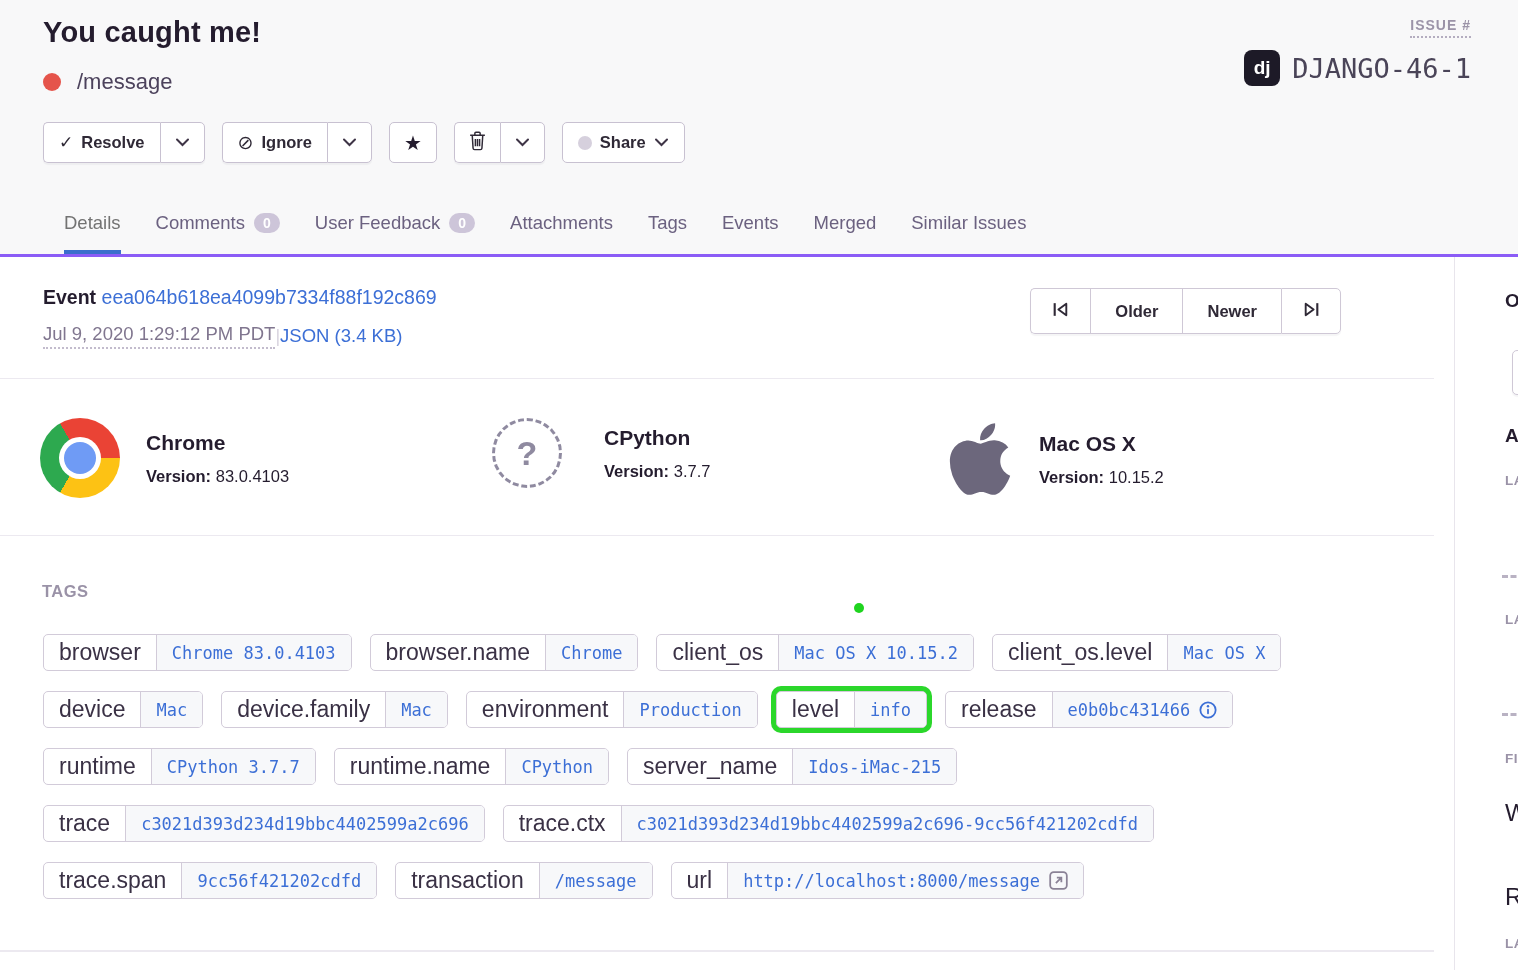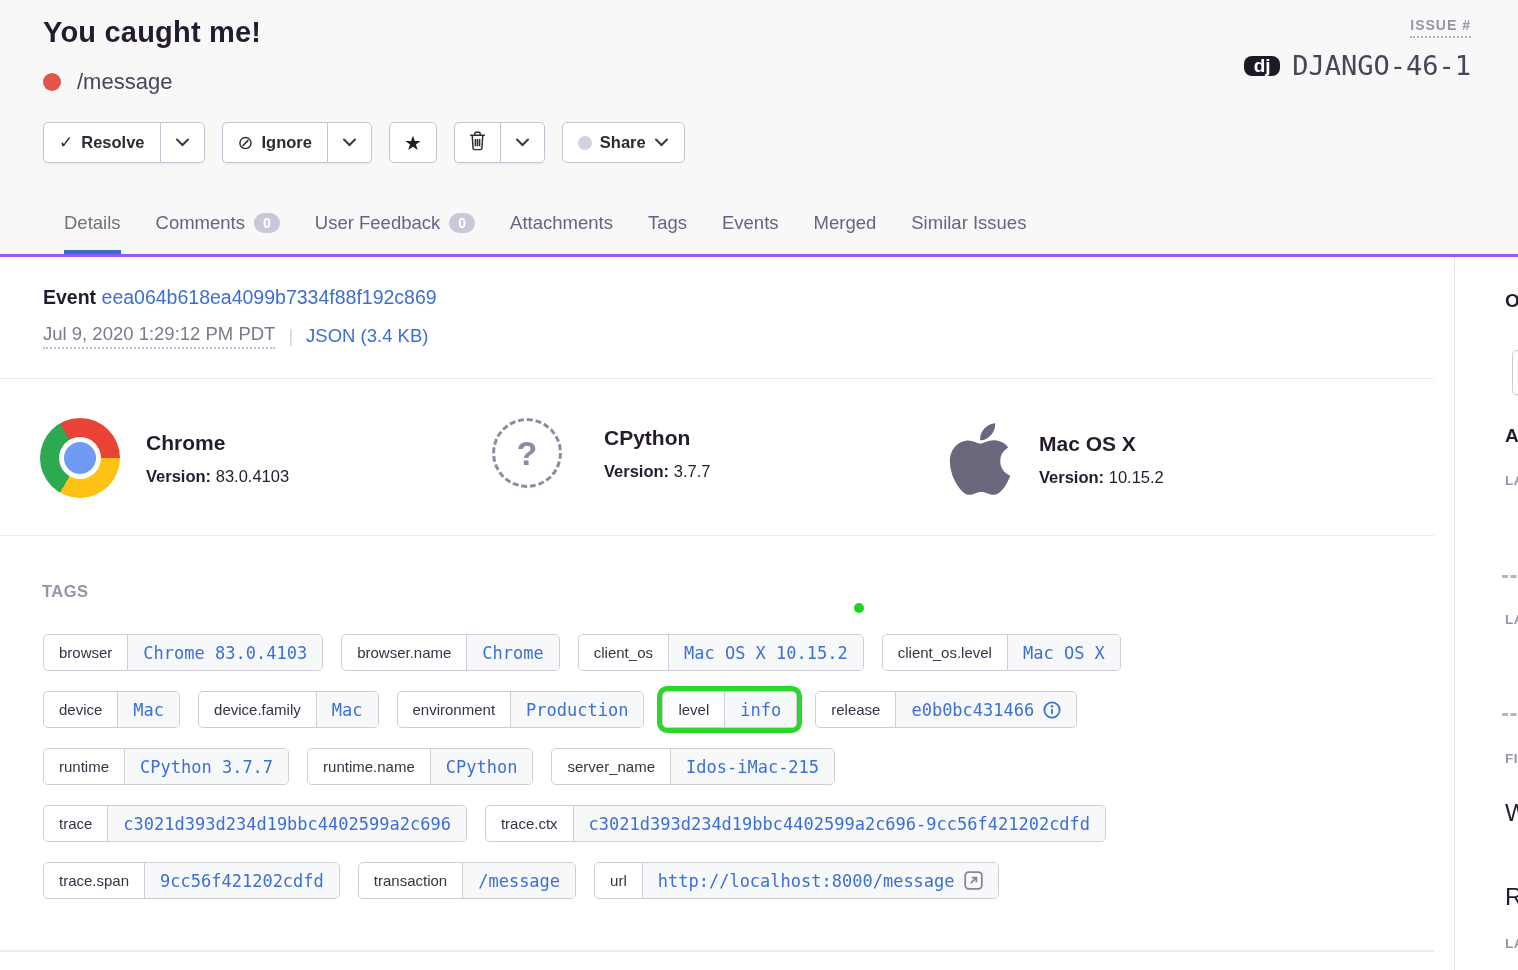--- a/index.html
+++ b/index.html
@@ -12,21 +12,21 @@
             background:#f8f8f9; border-bottom:3px solid #8b5cf6; }
   .page-title { position:absolute; top:16px; left:43px; font-size:29px; font-weight:bold; color:#241c2e; letter-spacing:0.2px; }
   .culprit-row { position:absolute; top:69px; left:43px; display:flex; align-items:center; gap:16px; }
   .level-dot { width:18px; height:18px; border-radius:50%; background:#e5544b; }
   .culprit { font-size:22px; color:#4c425c; }
 
   .issue-block { position:absolute; top:16px; right:47px; text-align:right; }
   .issue-label { display:inline-block; font-size:14px; font-weight:bold; letter-spacing:1px; color:#9b93a8;
                  border-bottom:2px dotted #b4adc0; padding-bottom:3px; }
   .shortid-row { margin-top:12px; display:flex; align-items:center; gap:12px; justify-content:flex-end; }
-  .proj-badge { width:36px; height:20px; border-radius:8px; background:#1d1a27; color:#fff;
+  .proj-badge { width:36px; height:36px; border-radius:8px; background:#1d1a27; color:#fff;
                 display:flex; align-items:center; justify-content:center; font-size:19px; font-weight:bold; }
   .short-id { font-family:"DejaVu Sans Mono", monospace; font-size:27px; color:#4a4458; }
 
   
   .toolbar { position:absolute; top:122px; left:43px; display:flex; gap:17px; }
   .btn-group { display:flex; box-shadow:0 2px 1px rgba(60,50,80,0.05); border-radius:5px; }
   .btn { display:flex; align-items:center; gap:8px; background:#fff; border:1px solid #c8c1d1;
          height:41px; padding:0 15px; font-size:16.5px; font-weight:bold; color:#2f2936; cursor:pointer;
          border-radius:5px; }
   .btn-group .btn { border-radius:0; border-right-width:0; }
@@ -46,21 +46,21 @@
   .tab.active { color:#737373; border-bottom-color:#3b6ecc;margin-left:21px; }
   .tab-badge { background:#cdc5d9; color:#fff; font-size:14px; font-weight:bold;
                border-radius:12px; padding:3px 9px; line-height:1; }
 
   
   .event-section { position:absolute; top:257px; left:0; width:1434px; height:122px; background:#fff;
                    border-bottom:1px solid #ece9f0; }
   .event-line1 { position:absolute; top:29px; left:43px; font-size:19.5px; }
   .event-label { font-weight:bold; color:#241c2e; }
   .event-id-link { color:#3c6fd6; text-decoration:none; }
-  .event-line2 { position:absolute; top:66px; left:43px; font-size:18.5px; display:flex; align-items:center; gap:13px; }
+  .event-line2 { position:absolute; top:66px; left:43px; font-size:18.5px; display:flex; align-items:center; }
   .event-date { color:#80768f; border-bottom:2px dotted #c3bccd; padding-bottom:2px; }
   .pipe-sep { color:#d8d3de; font-size:18px; }
   .json-link { color:#3c6fd6; text-decoration:none; }
   .pagination { position:absolute; top:31px; right:93px; display:flex; box-shadow:0 2px 1px rgba(60,50,80,0.05); border-radius:5px; }
   .pg-btn { background:#fff; border:1px solid #cfc8d6; border-right-width:0; height:46px; display:flex;
             align-items:center; justify-content:center; font-size:16.5px; font-weight:bold; color:#2f2936; cursor:pointer; }
   .pg-btn:first-child { border-radius:5px 0 0 5px; width:60px; }
   .pg-btn:last-child { border-radius:0 5px 5px 0; border-right-width:1px; width:60px; }
   .pg-btn.txt { padding:0 24px; }
 
@@ -85,21 +85,21 @@
   .tags-section { position:absolute; top:537px; left:0; width:1434px; height:414px; background:#fff;
                   border-bottom:1px solid #ece9f0; }
   .tags-title { position:absolute; top:45px; left:42px; font-size:16.5px; font-weight:bold;
                 letter-spacing:0.5px; color:#9a92a7; }
   .cursor-dot { position:absolute; top:66px; left:854px; width:10px; height:10px; border-radius:50%; background:#1fd41f; }
   .tag-rows { position:absolute; top:97px; left:43px; width:1360px; display:flex; flex-direction:column; gap:20px; }
   .tag-row { display:flex; gap:18px; }
   .tag-pill { display:inline-flex; align-items:stretch; border:1px solid #d2cbd9; border-radius:5px;
               background:#fff; height:37px; overflow:hidden; }
   .tag-pill.highlight { box-shadow:0 0 0 5px #2bd72b; }
-  .tag-key { display:flex; align-items:center; padding:0 15px; font-size:15px; color:#3a3145; }
+  .tag-key { display:flex; align-items:center; padding:0 15px; font-size:23px; color:#3a3145; }
   .tag-value { display:flex; align-items:center; gap:9px; padding:0 15px; border-left:1px solid #d2cbd9;
                background:#f7f8fa; font-family:"DejaVu Sans Mono", monospace; font-size:17px; color:#3c6fd6;
                cursor:pointer; }
   .tag-value svg { flex:0 0 auto; }
 
   
   .sidebar { position:absolute; top:257px; left:1454px; width:84px; height:713px; background:#fff;
              border-left:1px solid #e8e5ec; overflow:hidden; }
   .sb-item { position:absolute; left:50px; white-space:nowrap; }
   .sb-heading { font-size:19px; font-weight:bold; color:#241c2e; }
@@ -227,20 +227,36 @@
     <div class="event-line1">
       <span class="event-label">Event</span>
       <a class="event-id-link" href="#">eea064b618ea4099b7334f88f192c869</a>
     </div>
     <div class="event-line2">
       <span class="event-date">Jul 9, 2020 1:29:12 PM PDT</span>
       <span class="pipe-sep">|</span>
       <a class="json-link" href="#">JSON (3.4 KB)</a>
     </div>
 
+    <div class="pagination">
+      <button class="pg-btn">
+        <span><svg width="19" height="17" viewBox="0 0 18 16">
+              <path d="M3.5 2v12" stroke="currentColor" stroke-width="2"></path>
+              <path d="M14.5 2.5 L7 8 L14.5 13.5 Z" fill="none" stroke="currentColor" stroke-width="1.8" stroke-linejoin="round"></path>
+            </svg></span>
+      </button>
+      <button class="pg-btn txt">Older</button>
+      <button class="pg-btn txt">Newer</button>
+      <button class="pg-btn">
+        <span><svg width="19" height="17" viewBox="0 0 18 16">
+              <path d="M14.5 2v12" stroke="currentColor" stroke-width="2"></path>
+              <path d="M3.5 2.5 L11 8 L3.5 13.5 Z" fill="none" stroke="currentColor" stroke-width="1.8" stroke-linejoin="round"></path>
+            </svg></span>
+      </button>
+    </div>
   </div>
 
   <div class="contexts">
 
     <div class="ctx-item" style="left:40px; gap:26px;">
       <div class="chrome-logo">
         <div class="chrome-inner">
             <div class="chrome-core"></div>
           </div>
       </div>

